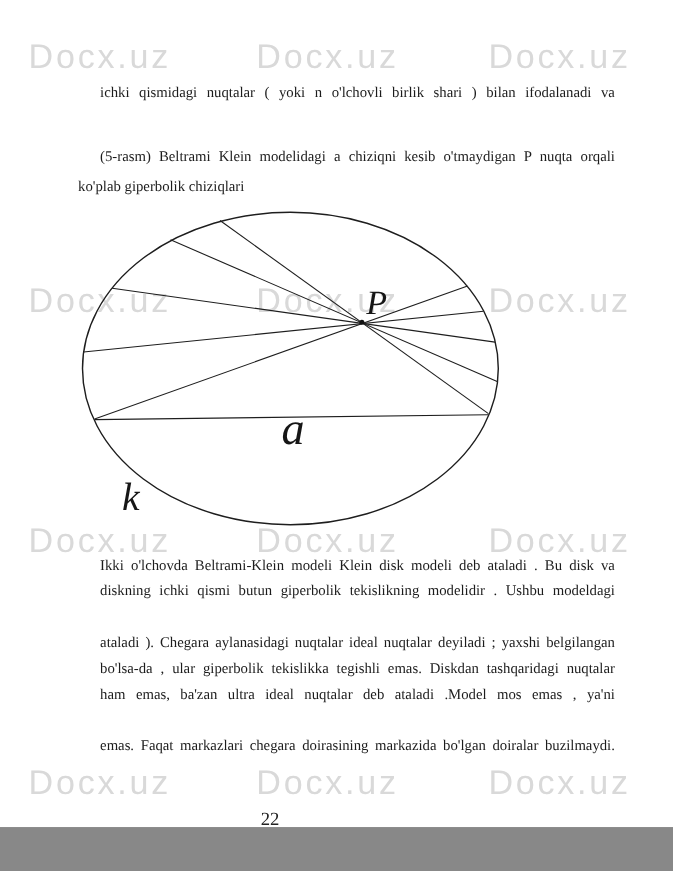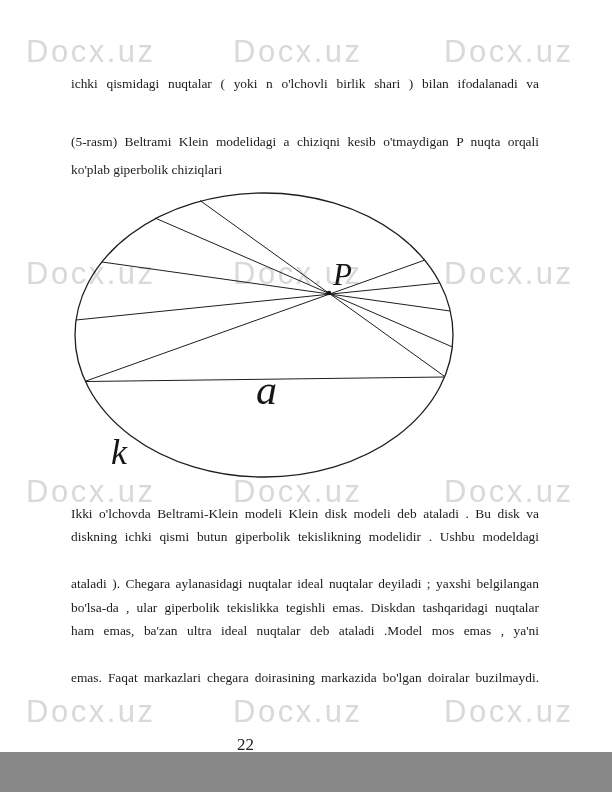--- a/index.html
+++ b/index.html
@@ -46,20 +46,21 @@
     overflow:hidden;
     font-size:13.4px;
     line-height:17px;
     color:#1c1c1c;
     z-index:3;
     white-space:normal;
   }
   .just{
     text-align:justify;
     text-align-last:justify;
+    margin-left:20px;
   }
   .pagenum{
     position:absolute;
     left:237px;top:735px;
     font-size:17px;
     color:#222;
     z-index:3;
   }
 </style>
 </head>

